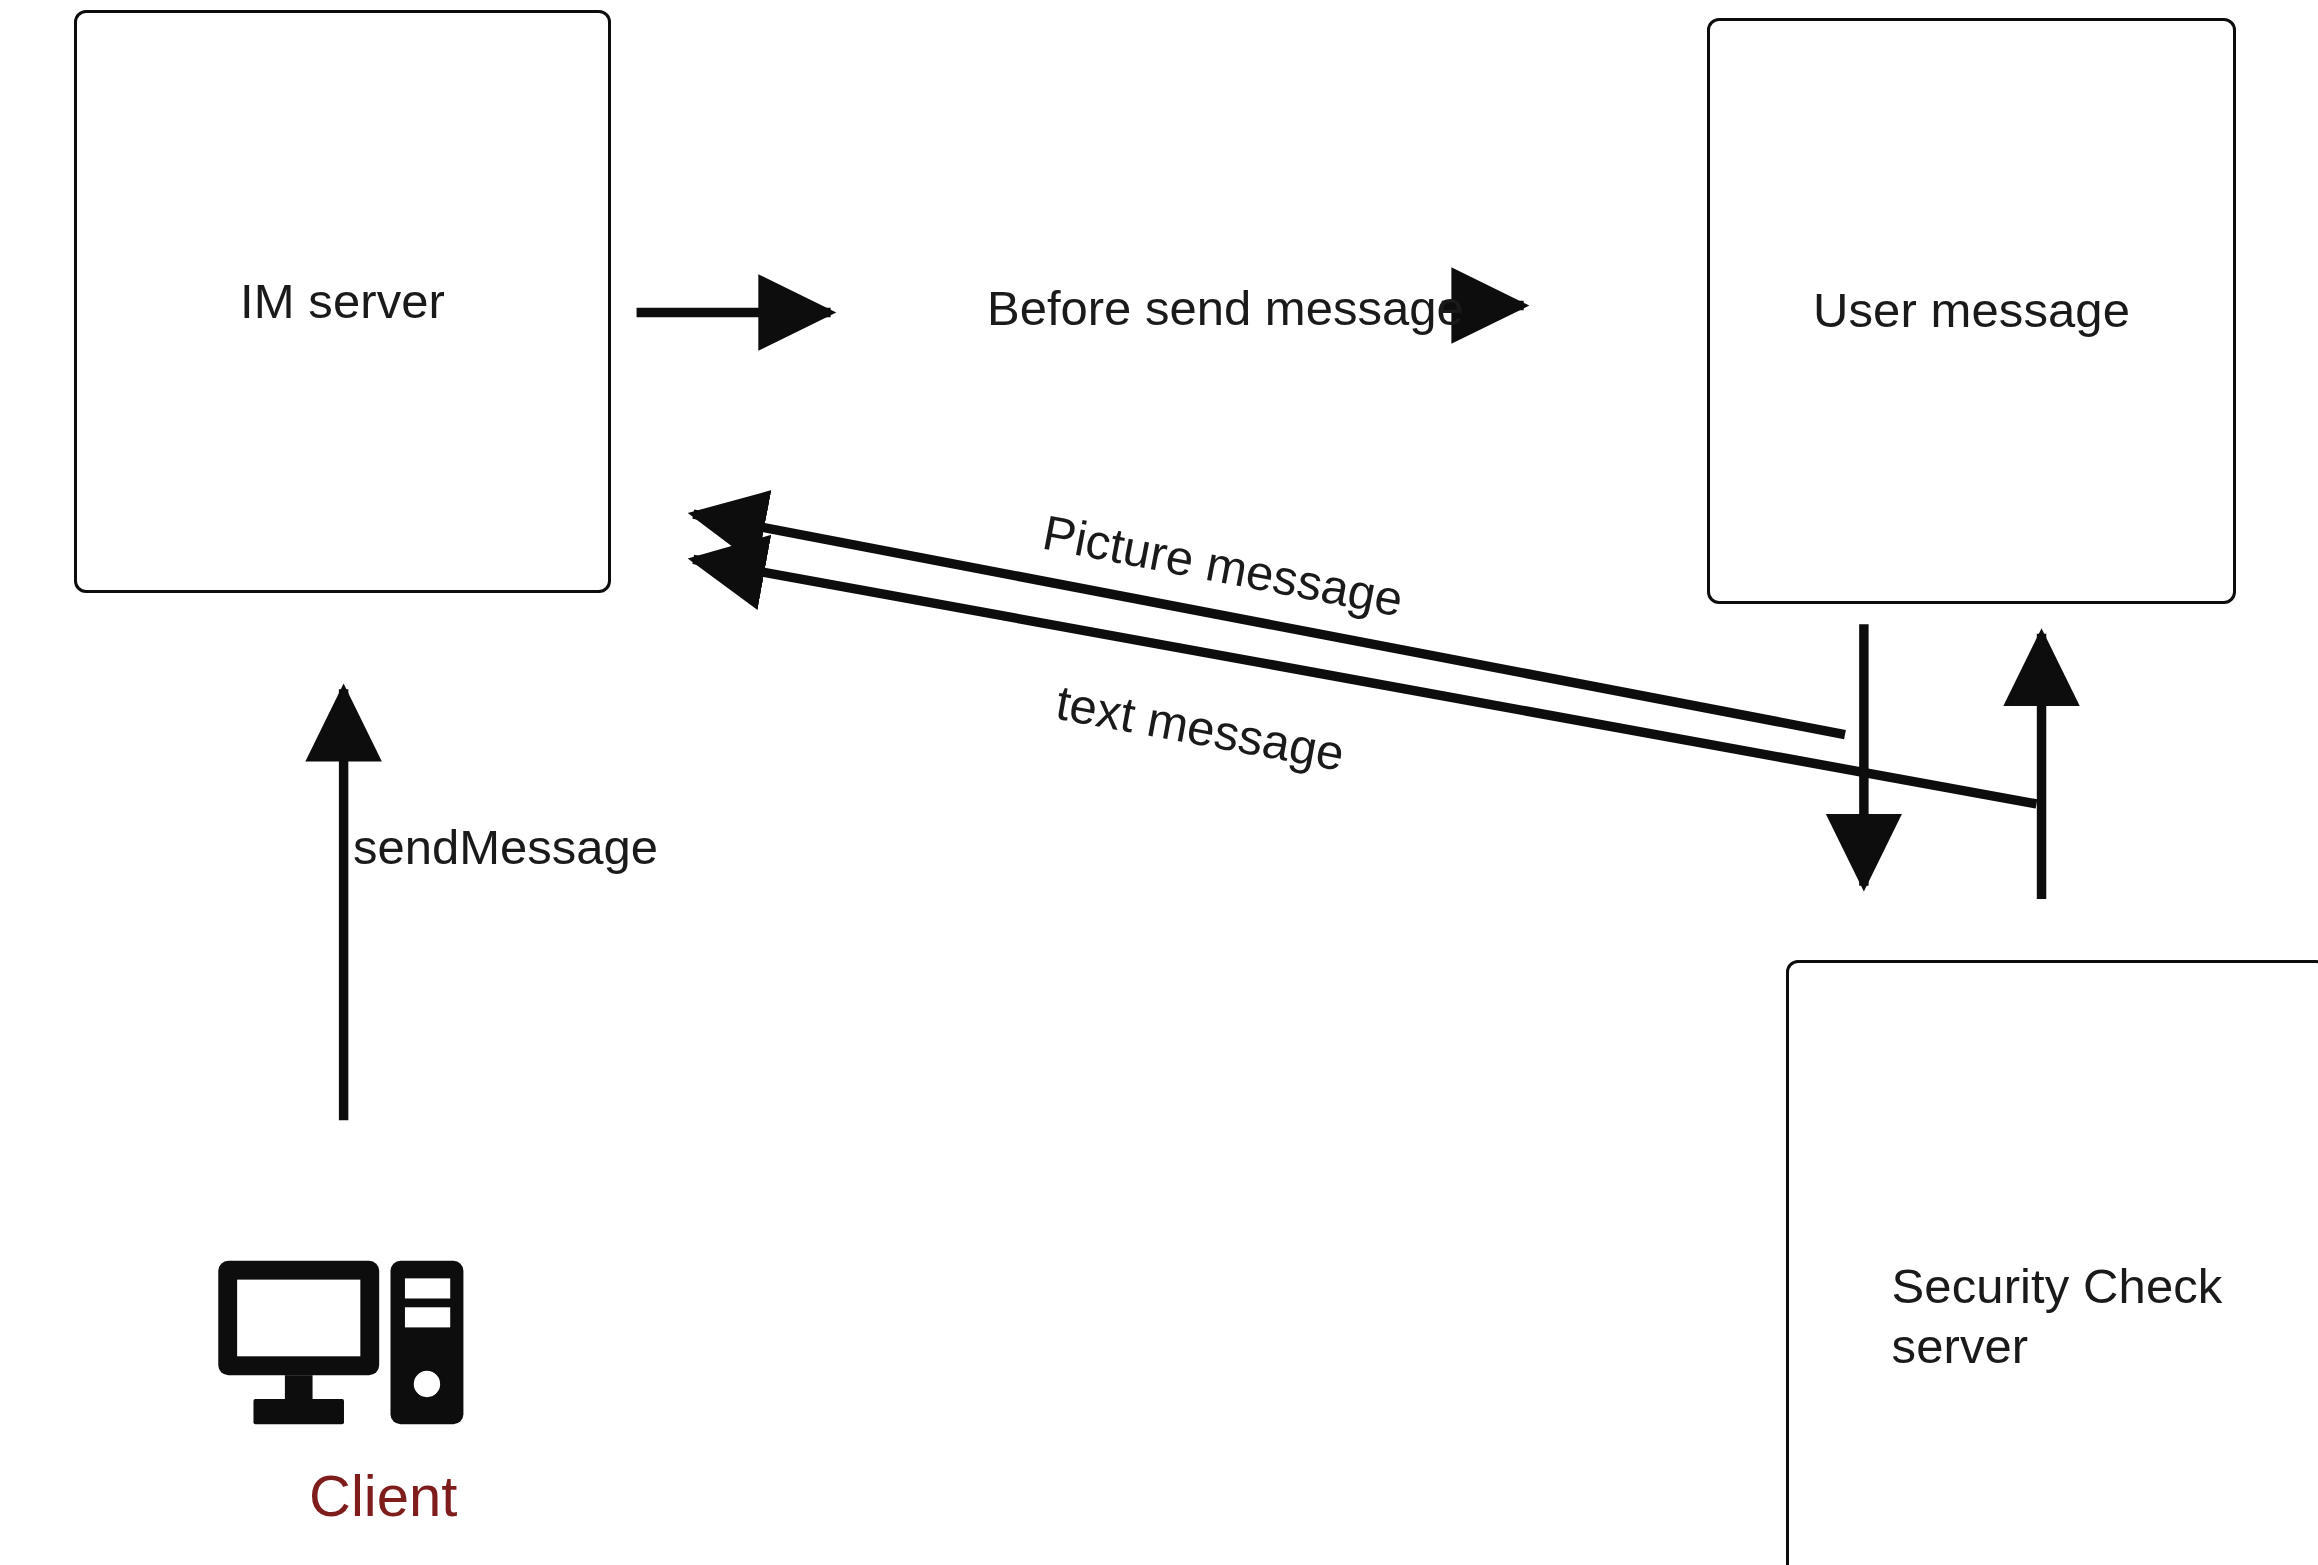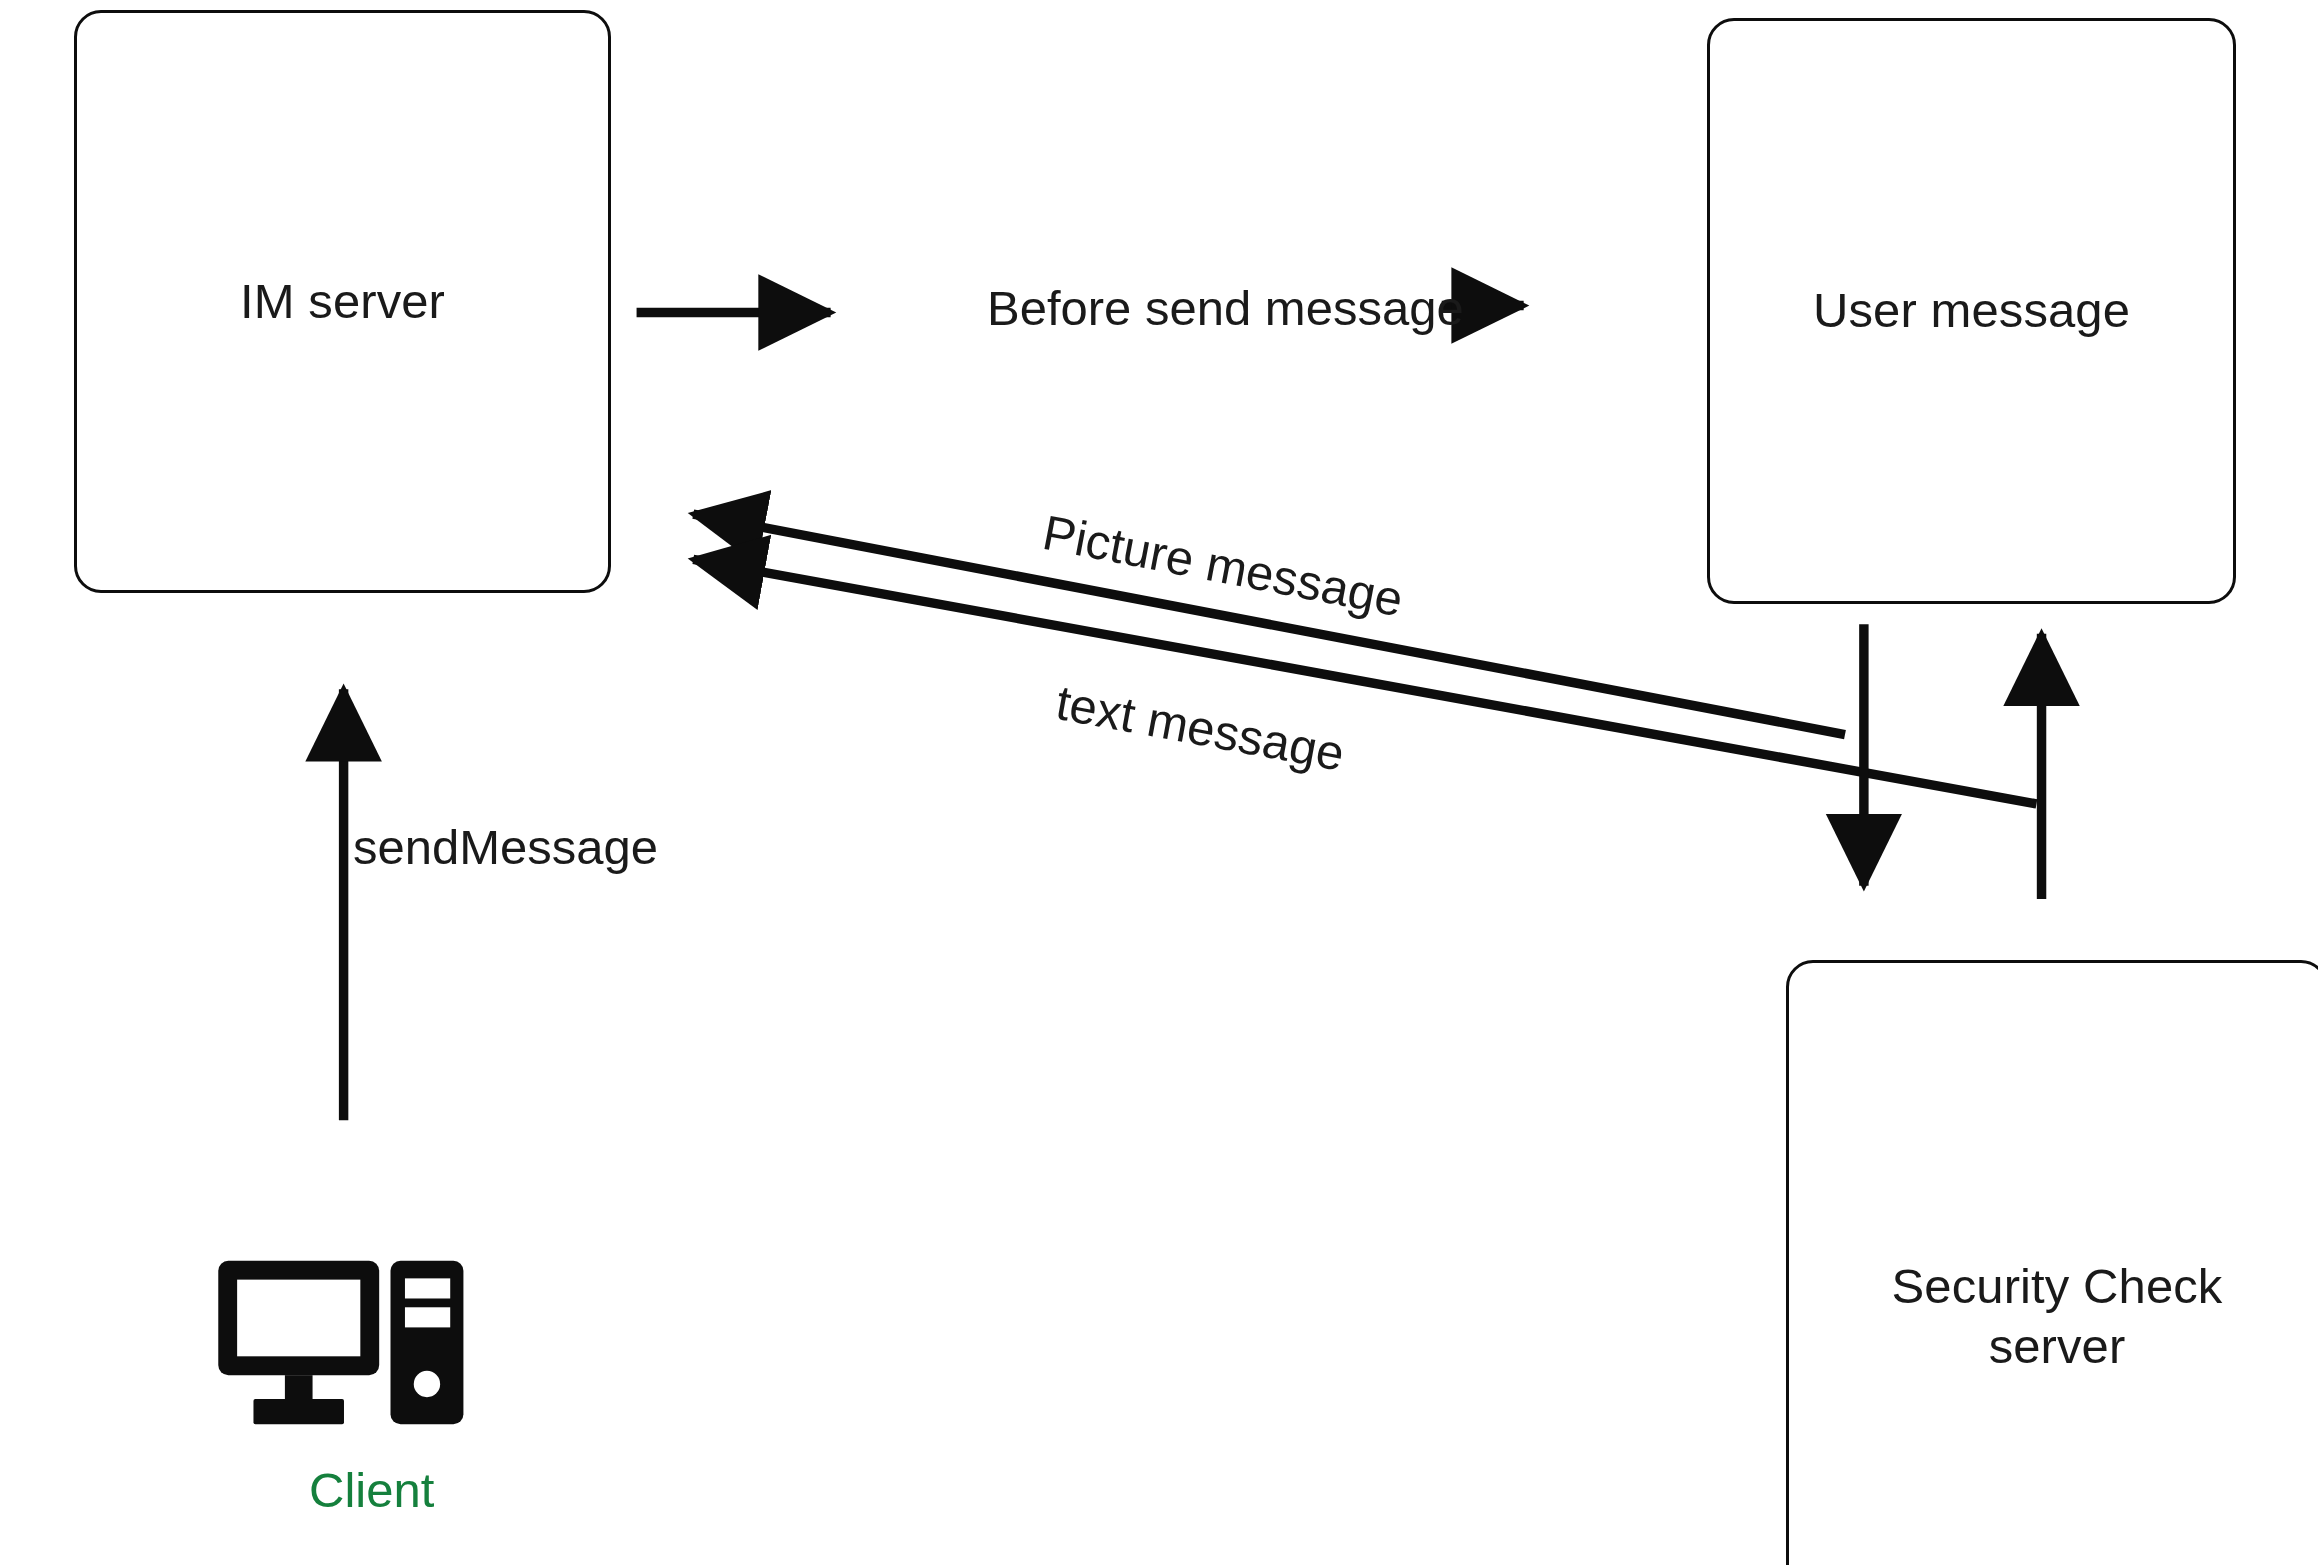--- a/index.html
+++ b/index.html
@@ -19,26 +19,26 @@
     position: absolute;
     left: 0;
     top: 0;
     width: 2319px;
     height: 1565px;
   }
   .node-box {
     position: absolute;
     box-sizing: border-box;
     border: 3.2px solid #0d0d0d;
-    border-radius: 27px;
+    border-radius: 12px;
     background: #ffffff;
     display: flex;
     align-items: center;
     justify-content: center;
-    text-align: center;
+    text-align: left;
   }
   .node-label {
     font-family: "Liberation Sans", sans-serif;
     font-size: 49px;
     color: #1a1a1a;
     line-height: 1.22;
     font-weight: 400;
     letter-spacing: 0.1px;
   }
   .edge-label {
@@ -48,22 +48,22 @@
     color: #1a1a1a;
     white-space: nowrap;
     font-weight: 400;
   }
   .edge-label.rot {
     transform-origin: left top;
   }
   .client-caption {
     position: absolute;
     font-family: "Liberation Sans", sans-serif;
-    font-size: 49px;
-    color: #15803d;
+    font-size: 58px;
+    color: #7f1d1d;
     white-space: nowrap;
   }
   .client-icon {
     position: absolute;
   }
 </style>
 </head>
 <body>
 
 <div id="canvas">

